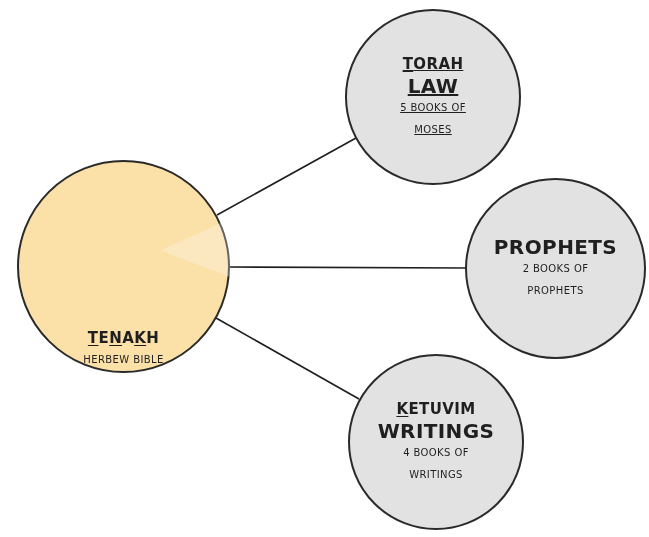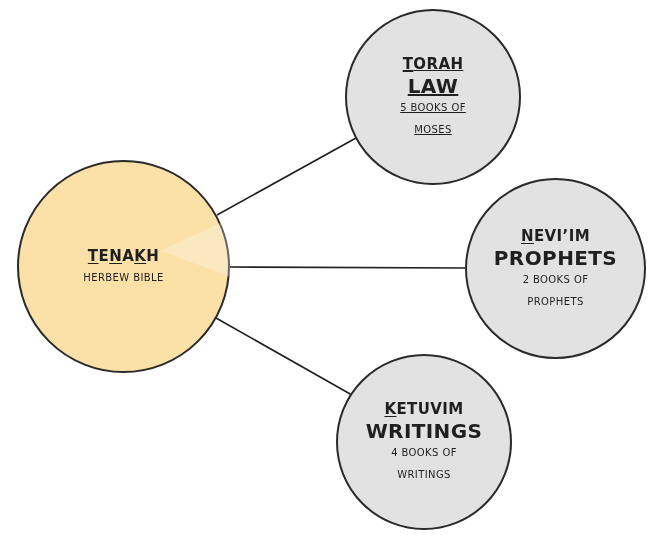--- a/index.html
+++ b/index.html
@@ -48,21 +48,21 @@
     width: 176px;
     height: 176px;
   }
   .node-neviim {
     left: 465px;
     top: 178px;
     width: 181px;
     height: 181px;
   }
   .node-ketuvim {
-    left: 336px;
+    left: 348px;
     top: 354px;
     width: 176px;
     height: 176px;
   }
   .node .title {
     font-weight: 700;
     font-size: 15px;
   }
   .node .subtitle-bold {
     font-weight: 700;
@@ -91,35 +91,34 @@
 <body>
 
 <div class="canvas">
 
   <svg class="connectors" width="649" height="537" viewBox="0 0 649 537" aria-hidden="true">
     <line x1="217" y1="215" x2="356" y2="138" stroke="#1f1f1f" stroke-width="1.6"></line>
     <line x1="230" y1="267" x2="467" y2="268" stroke="#1f1f1f" stroke-width="1.6"></line>
     <line x1="216" y1="318" x2="359" y2="399" stroke="#1f1f1f" stroke-width="1.6"></line>
   </svg>
 
-  <div class="node node-center" style="background: rgb(251, 224, 168);">
+  <div class="node node-center" style="background: rgb(251, 224, 168); justify-content: flex-end;">
     <span class="circle-highlight"></span>
     <div class="title"><span class="u">T</span><span>E</span><span class="u">N</span><span>A</span><span class="u">K</span><span>H</span></div>
     <div class="plain">HERBEW BIBLE</div>
   </div>
 
   <div class="node node-torah" style="background: rgb(226, 226, 226); text-decoration: underline;">
     <div class="title"><span class="u">T</span><span>ORAH</span></div>
     <div class="subtitle-bold">LAW</div>
     <div class="plain">5 BOOKS OF</div>
     <div class="plain">MOSES</div>
   </div>
 
   <div class="node node-neviim" style="background: rgb(226, 226, 226);">
-    <div class="title"><span class="u">N</span><span>EVI’IM</span></div>
     <div class="subtitle-bold">PROPHETS</div>
     <div class="plain">2 BOOKS OF</div>
     <div class="plain">PROPHETS</div>
   </div>
 
   <div class="node node-ketuvim" style="background: rgb(226, 226, 226);">
     <div class="title"><span class="u">K</span><span>ETUVIM</span></div>
     <div class="subtitle-bold">WRITINGS</div>
     <div class="plain">4 BOOKS OF</div>
     <div class="plain">WRITINGS</div>

